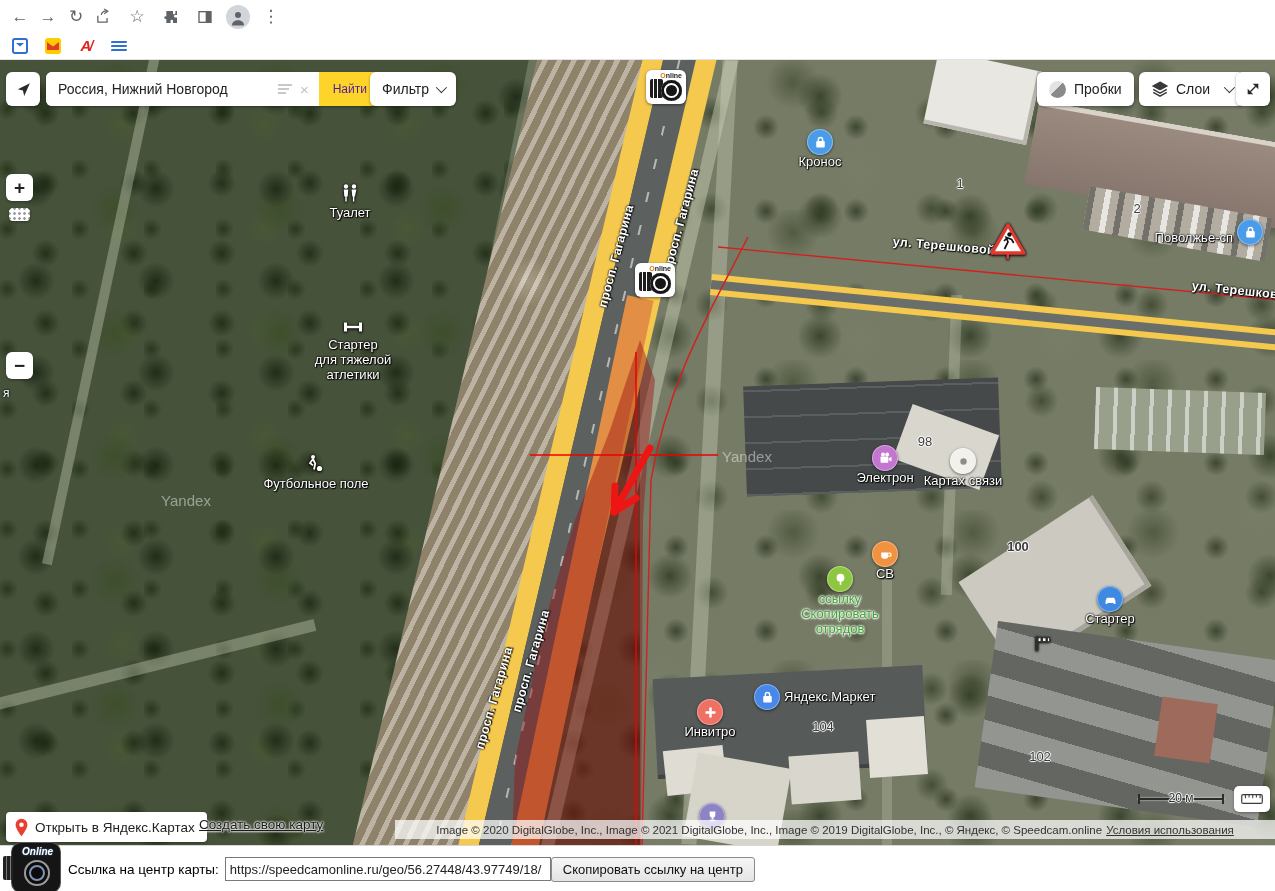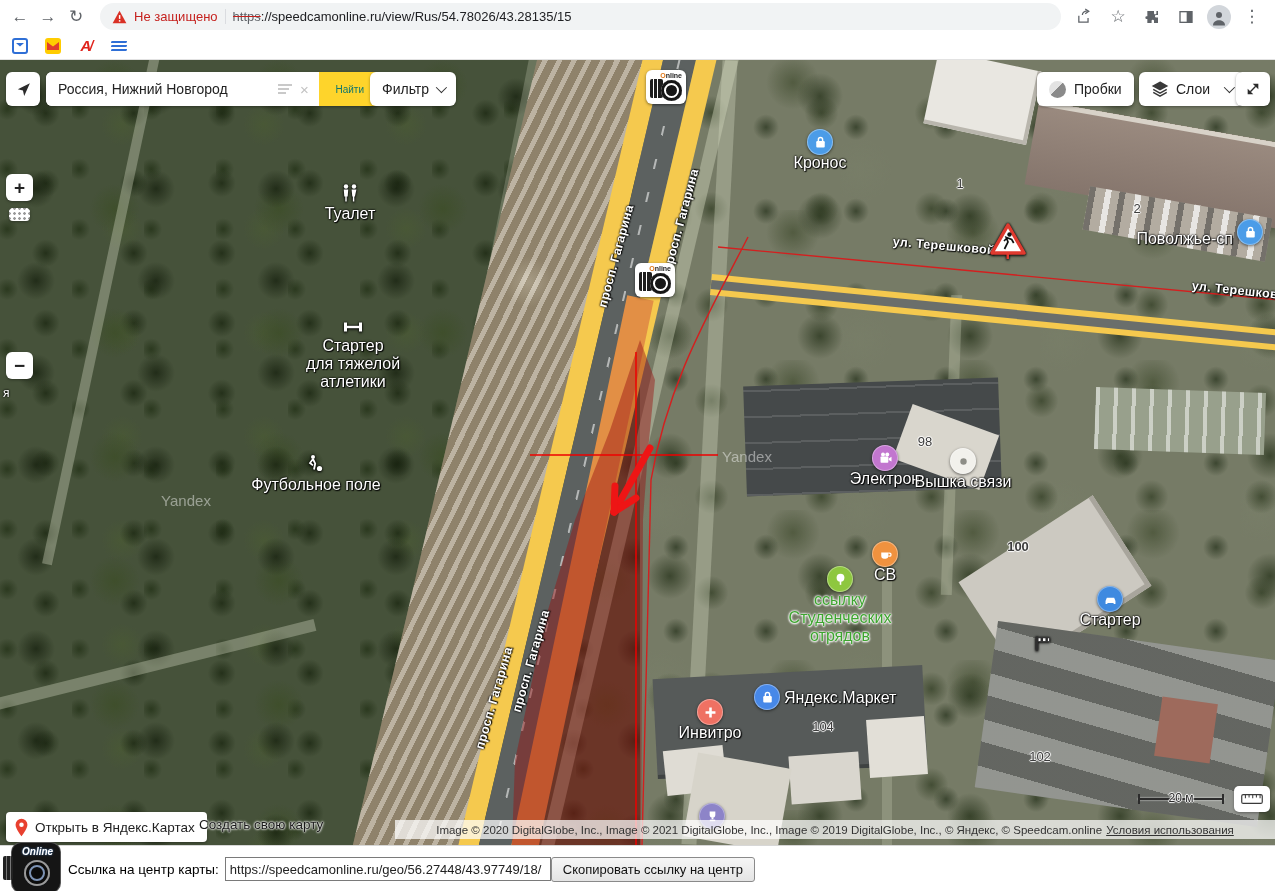--- a/index.html
+++ b/index.html
@@ -65,57 +65,57 @@
     text-shadow:0 0 2px #000,0 0 2px #000,1px 1px 1px rgba(0,0,0,.85);transform:translate(-50%,-50%) rotate(var(--r));}
   .map-num{position:absolute;z-index:3;font-size:13px;color:#3c3c3c;transform:translate(-50%,-50%);
     text-shadow:-1px 0 1px #fff,1px 0 1px #fff,0 -1px 1px #fff,0 1px 1px #fff;}
   .watermark{position:absolute;z-index:2;font-size:15px;color:rgba(255,255,255,.45);transform:translate(-50%,-50%);}
   .stray-label{position:absolute;z-index:3;font-size:12px;color:#fff;text-shadow:0 0 2px #000,0 0 2px #000;}
   
   .poi{position:absolute;z-index:4;width:0;height:0;}
   .poi .ic{position:absolute;transform:translate(-50%,-50%);}
   .poi-circle{width:26px;height:26px;border-radius:50%;display:flex;align-items:center;justify-content:center;box-shadow:0 1px 3px rgba(0,0,0,.55),inset 0 0 0 1px rgba(255,255,255,.35);}
   .poi-glyph{filter:drop-shadow(0 0 1px rgba(0,0,0,.9)) drop-shadow(0 1px 1px rgba(0,0,0,.7));}
-  .poi .lbl{position:absolute;white-space:nowrap;font-size:16px;color:#fff;text-align:center;
+  .poi .lbl{position:absolute;white-space:nowrap;font-size:13px;color:#fff;text-align:center;
     text-shadow:0 0 2px #000,0 0 2px #000,1px 1px 1px rgba(0,0,0,.9);}
   .lbl.below{top:12px;left:0;transform:translateX(-50%);}
   .lbl.right{left:17px;top:-8px;}
   .lbl.left{right:17px;top:-2px;text-align:right;}
   
   .cam{width:40px;height:34px;background:#fff;border-radius:6px;position:relative;box-shadow:0 1px 3px rgba(0,0,0,.5);}
   .cam-online{position:absolute;top:2px;right:4px;font-size:7px;font-weight:bold;color:#222;}
   .cam-online::first-letter{color:#e07818;}
   .cam-body{position:absolute;left:4px;top:9px;width:13px;height:19px;background:#1d1d1d;border-radius:2px;
     background-image:linear-gradient(90deg,#1d1d1d 3px,#fff 3px 4px,#1d1d1d 4px 7px,#fff 7px 8px,#1d1d1d 8px);}
   .cam-lens{position:absolute;right:4px;bottom:3px;width:21px;height:21px;border-radius:50%;background:#161616;
     box-shadow:inset 0 0 0 3px #161616,inset 0 0 0 5px #fff,inset 0 0 0 9px #161616;}
   
   .ctl{position:absolute;z-index:6;background:#fff;border-radius:6px;box-shadow:0 1px 3px rgba(0,0,0,.35);display:flex;align-items:center;justify-content:center;font-size:14px;color:#222;}
   .geoloc{left:6px;top:12px;width:34px;height:34px;}
   .search-group{left:46px;top:12px;height:34px;display:flex;padding:0;overflow:hidden;}
   .search-input{width:212px;height:34px;border:0;outline:0;padding:0 8px 0 12px;font-size:14px;font-family:"Liberation Sans",sans-serif;color:#222;}
   .search-aux{display:flex;align-items:center;gap:8px;padding-right:10px;color:#b5b5b5;}
   .sort-ic span{display:block;height:2px;background:#c9c9c9;margin:2px 0;}
-  .btn-find{width:62px;height:34px;background:#fed42b;display:flex;align-items:center;justify-content:center;font-size:10px;color:#0f766e;}
+  .btn-find{width:62px;height:34px;background:#fed42b;display:flex;align-items:center;justify-content:center;font-size:12px;color:#4c1d95;}
   .btn-filter{left:370px;top:12px;height:34px;padding:0 12px;}
   .chev{display:inline-block;width:7px;height:7px;border-right:1.8px solid #333;border-bottom:1.8px solid #333;transform:rotate(45deg) translateY(-2px);margin-left:7px;}
   .btn-traffic{left:1037px;top:12px;height:34px;padding:0 12px;gap:8px;}
   .traffic-dot{width:17px;height:17px;border-radius:50%;background:linear-gradient(135deg,#e3e3e3 46%,#8a8a8a 46%);}
   .btn-layers{left:1139px;top:12px;height:34px;padding:0 12px;gap:7px;}
   .btn-fullscreen{left:1236px;top:12px;width:34px;height:34px;}
   .zoom-in{left:6px;top:114px;width:27px;height:27px;font-size:19px;font-weight:bold;}
   .zoom-dots{left:9px;top:148px;width:21px;height:13px;border-radius:4px;
     background-color:#fff;background-image:radial-gradient(circle 1px,#9a9a9a 1px,transparent 1.6px);background-size:5px 5px;background-position:3px 3px;}
   .zoom-out{left:6px;top:292px;width:27px;height:27px;font-size:19px;font-weight:bold;}
   
   .attr-strip{position:absolute;z-index:7;left:395px;right:0;top:760px;height:19px;background:rgba(255,255,255,.72);
     display:flex;align-items:center;justify-content:center;font-size:11.5px;color:#333;gap:4px;white-space:nowrap;}
   .attr-strip a{color:#333;}
   .btn-open-yandex{left:6px;top:752px;height:30px;padding:0 12px 0 8px;gap:6px;font-size:13.5px;border-radius:4px;}
-  .link-create{position:absolute;z-index:7;left:199px;top:757px;font-size:13.5px;color:#1a1a1a;
+  .link-create{position:absolute;z-index:7;left:199px;top:757px;font-size:13.5px;color:#1a1a1a;text-decoration:underline;
     text-shadow:0 0 2px #fff,0 0 2px #fff,0 0 3px #fff;cursor:pointer;}
   .scale{position:absolute;z-index:7;left:1138px;top:731px;width:86px;height:14px;}
   .scale-line{position:absolute;left:0;right:0;top:7px;height:2px;background:#2c2c2c;box-shadow:0 0 2px #fff;}
   .scale-line::before,.scale-line::after{content:"";position:absolute;top:-4px;width:2px;height:10px;background:#2c2c2c;}
   .scale-line::before{left:0;} .scale-line::after{right:0;}
   .scale-txt{position:absolute;left:50%;top:0;transform:translateX(-50%);font-size:12px;color:#2c2c2c;background:transparent;
     text-shadow:-1px 0 1px #fff,1px 0 1px #fff,0 -1px 1px #fff,0 1px 1px #fff;padding:0 3px;}
   .btn-ruler{left:1234px;top:726px;width:36px;height:26px;border-radius:5px;}
   
   .bottom-bar{position:absolute;left:0;top:845px;width:1275px;height:46px;background:#fff;border-top:1px solid #d7d7d7;z-index:60;display:flex;align-items:center;}
@@ -132,32 +132,20 @@
   svg{display:block;}
 </style>
 </head>
 <body>
 
 <div class="browser">
   <div class="nav-row">
     <span class="nav-btn">←</span>
     <span class="nav-btn">→</span>
     <span class="nav-btn">↻</span>
-    <div class="url-pill">
-      <span>
-        <svg width="15" height="14" viewBox="0 0 24 22">
-            <path d="M12 1L23 21H1z" fill="#d93025"></path>
-            <rect x="11" y="8" width="2.4" height="6" fill="#fff"></rect>
-            <rect x="11" y="16" width="2.4" height="2.4" fill="#fff"></rect>
-          </svg>
-      </span>
-      <span class="warn-txt">Не защищено</span>
-      <span class="pill-sep"></span>
-      <span class="url-txt"><span class="url-strike">https</span><span>://speedcamonline.ru/view/Rus/54.78026/43.28135/15</span></span>
-    </div>
     <div class="right-icons">
       <span class="nav-btn">
         <svg width="17" height="17" viewBox="0 0 24 24" fill="none" stroke="#5f6368" stroke-width="1.8">
             <path d="M4 11v9h13v-6"></path>
             <path d="M9 10c0-4 3-6 8-6"></path>
             <path d="M13 1.5L18 4.5 13 8"></path>
           </svg>
       </span>
       <span class="nav-btn">☆</span>
       <span class="nav-btn">
@@ -347,21 +335,21 @@
       </div>
       <div class="poi" style="left: 963px; top: 401px;">
         <div class="ic">
           <div class="poi-circle" style="background:#f2f1ec">
             <svg width="17" height="17" viewBox="0 0 24 24">
               <circle cx="12" cy="12" r="4.5" fill="#8d8d86"></circle>
             </svg>
           </div>
         </div>
         <div class="lbl below">
-          <div>Вышка связи</div>
+          <div>Картах связи</div>
         </div>
       </div>
       <div class="poi" style="left: 885px; top: 494px;">
         <div class="ic">
           <div class="poi-circle" style="background:#f0923f">
             <svg width="17" height="17" viewBox="0 0 24 24">
               <path d="M6 9h10v5.5A3.5 3.5 0 0 1 12.5 18h-3A3.5 3.5 0 0 1 6 14.5z" fill="#fff"></path>
               <path d="M16 10h1.6a2.2 2.2 0 0 1 0 4.4H16" fill="none" stroke="#fff" stroke-width="1.8"></path>
             </svg>
           </div>
@@ -374,21 +362,21 @@
         <div class="ic">
           <div class="poi-circle" style="background:#8ec73f">
             <svg width="17" height="17" viewBox="0 0 24 24">
               <circle cx="12" cy="9.5" r="5.5" fill="#fff"></circle>
               <rect x="10.9" y="13" width="2.2" height="6.5" fill="#fff"></rect>
             </svg>
           </div>
         </div>
         <div class="lbl below" style="color: rgb(61, 165, 47); text-shadow: rgb(255, 255, 255) 0px 0px 2px, rgb(255, 255, 255) 0px 0px 2px, rgb(255, 255, 255) 0px 0px 3px, rgb(255, 255, 255) 0px 1px 2px;">
           <div>ссылку</div>
-          <div>Студенческих</div>
+          <div>Скопировать</div>
           <div>отрядов</div>
         </div>
       </div>
       <div class="poi" style="left: 767px; top: 637px;">
         <div class="ic">
           <div class="poi-circle" style="background:#4788e8">
             <svg width="17" height="17" viewBox="0 0 24 24">
               <path d="M9 10V8a3 3 0 0 1 6 0v2" fill="none" stroke="#fff" stroke-width="2"></path>
               <rect x="6" y="10" width="12" height="9" rx="1.5" fill="#fff"></rect>
             </svg>

